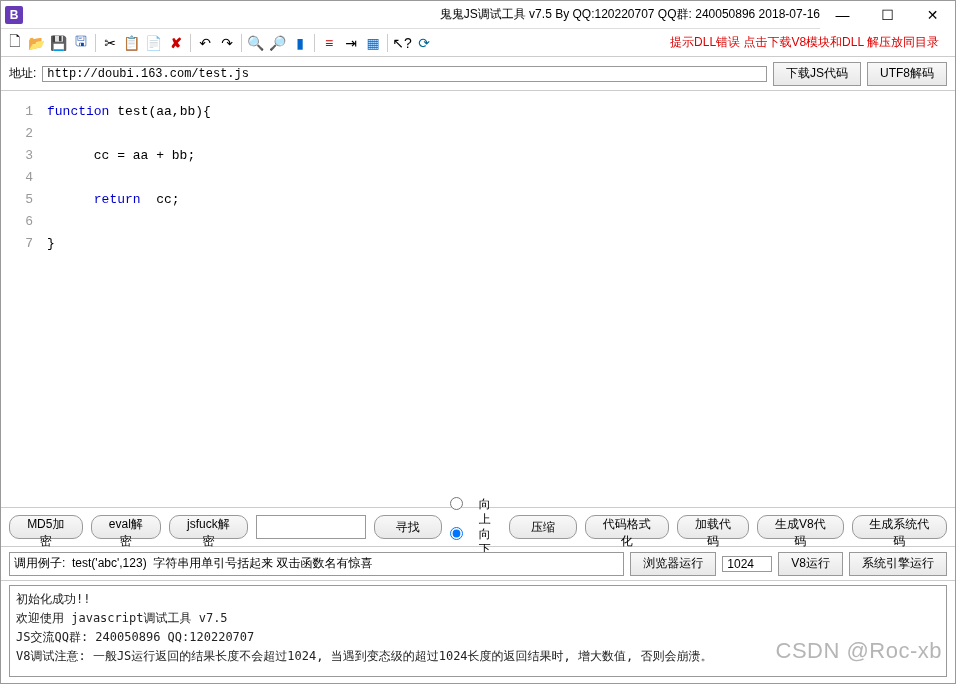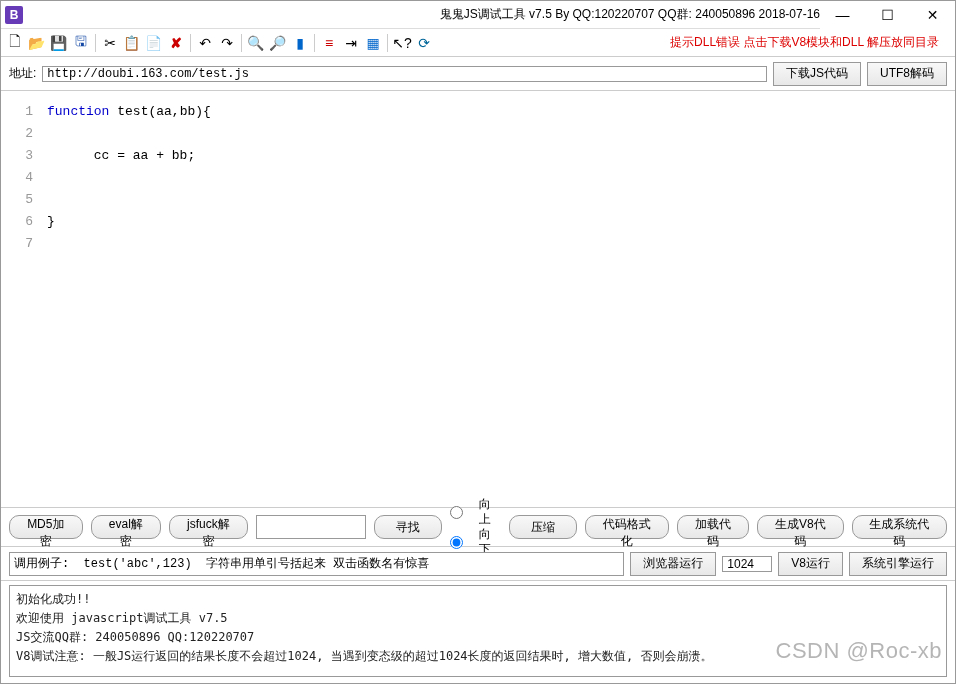--- a/index.html
+++ b/index.html
@@ -17,23 +17,23 @@
 .addr-input { flex: 1; height: 16px; border: 1px solid #999; padding: 0 4px; font-family: "Courier New", monospace; font-size: 12px; }
 .btn { height: 24px; padding: 0 12px; border: 1px solid #999; background: linear-gradient(#f8f8f8,#e8e8e8); cursor: pointer; font-size: 12px; }
 .editor { flex: 1; min-height: 0; display: flex; font-family: Consolas, "Courier New", monospace; font-size: 13px; line-height: 22px; overflow: auto; background: #fff; }
 .gutter { width: 40px; color: #999; text-align: right; padding: 10px 8px 10px 0; user-select: none; flex-shrink: 0; }
 .code { padding: 10px 6px; white-space: pre; color: #000; }
 .kw { color: #0000cc; }
 .mid { height: 40px; border-top: 1px solid #ccc; border-bottom: 1px solid #ccc; display: flex; align-items: center; padding: 4px 8px; gap: 8px; }
 .mid .btn { min-width: 68px; border-radius: 10px; }
 .mid-input { width: 110px; height: 24px; border: 1px solid #999; padding: 0 3px; }
 .radio-col { display: flex; flex-direction: column; font-size: 12px; line-height: 15px; }
-.radio-col label { display: flex; align-items: center; gap: 16px; }
+.radio-col label { display: flex; align-items: flex-start; gap: 16px; }
 .call-row { height: 34px; border-bottom: 1px solid #ccc; display: flex; align-items: center; padding: 4px 8px; gap: 6px; }
-.call-input { flex: 1; height: 24px; border: 1px solid #999; padding: 0 4px; font-family: Liberation Mono, monospace; font-size: 12px; }
+.call-input { flex: 1; height: 24px; border: 1px solid #999; padding: 0 4px; font-family: Liberation Sans, sans-serif; font-size: 12px; }
 .num-input { width: 50px; height: 16px; border: 1px solid #999; padding: 0 4px; text-align: left; font-size: 12px; }
 .log { flex-shrink: 0; border: 1px solid #999; margin: 4px 8px 6px 8px; height: 92px; padding: 4px 6px; font-size: 12px; color: #222; line-height: 19px; font-family: SimSun, monospace; overflow: auto; }
 .watermark { position: fixed; right: 14px; bottom: 20px; font-size: 22px; color: rgba(120,120,120,0.55); pointer-events: none; letter-spacing: 0.5px; }
 </style>
 </head>
 <body>
 
 <div class="titlebar">
   <span class="app-icon">B</span>
   <span class="title-text">鬼鬼JS调试工具 v7.5 By QQ:120220707  QQ群:  240050896  2018-07-16</span>
@@ -79,21 +79,21 @@
 <div class="editor">
   <div class="gutter" id="gutter">
       <div>1</div>
       <div>2</div>
       <div>3</div>
       <div>4</div>
       <div>5</div>
       <div>6</div>
       <div>7</div>
     </div>
-  <div class="code" id="code"><div><span class="kw">function</span> test(aa,bb){</div><div>&nbsp;</div><div>      cc = aa + bb;</div><div>&nbsp;</div><div>&nbsp;</div><div>}</div></div>
+  <div class="code" id="code"><div><span class="kw">function</span> test(aa,bb){</div><div>&nbsp;</div><div>      cc = aa + bb;</div><div>&nbsp;</div><div>      <span class="kw">return</span>  cc;</div><div>&nbsp;</div><div>}</div></div>
 </div>
 
 <div class="mid">
   <button class="btn">MD5加密</button>
   <button class="btn">eval解密</button>
   <button class="btn">jsfuck解密</button>
   <input class="mid-input" style="">
   <button class="btn">寻找</button>
   <div class="radio-col">
     <label>

